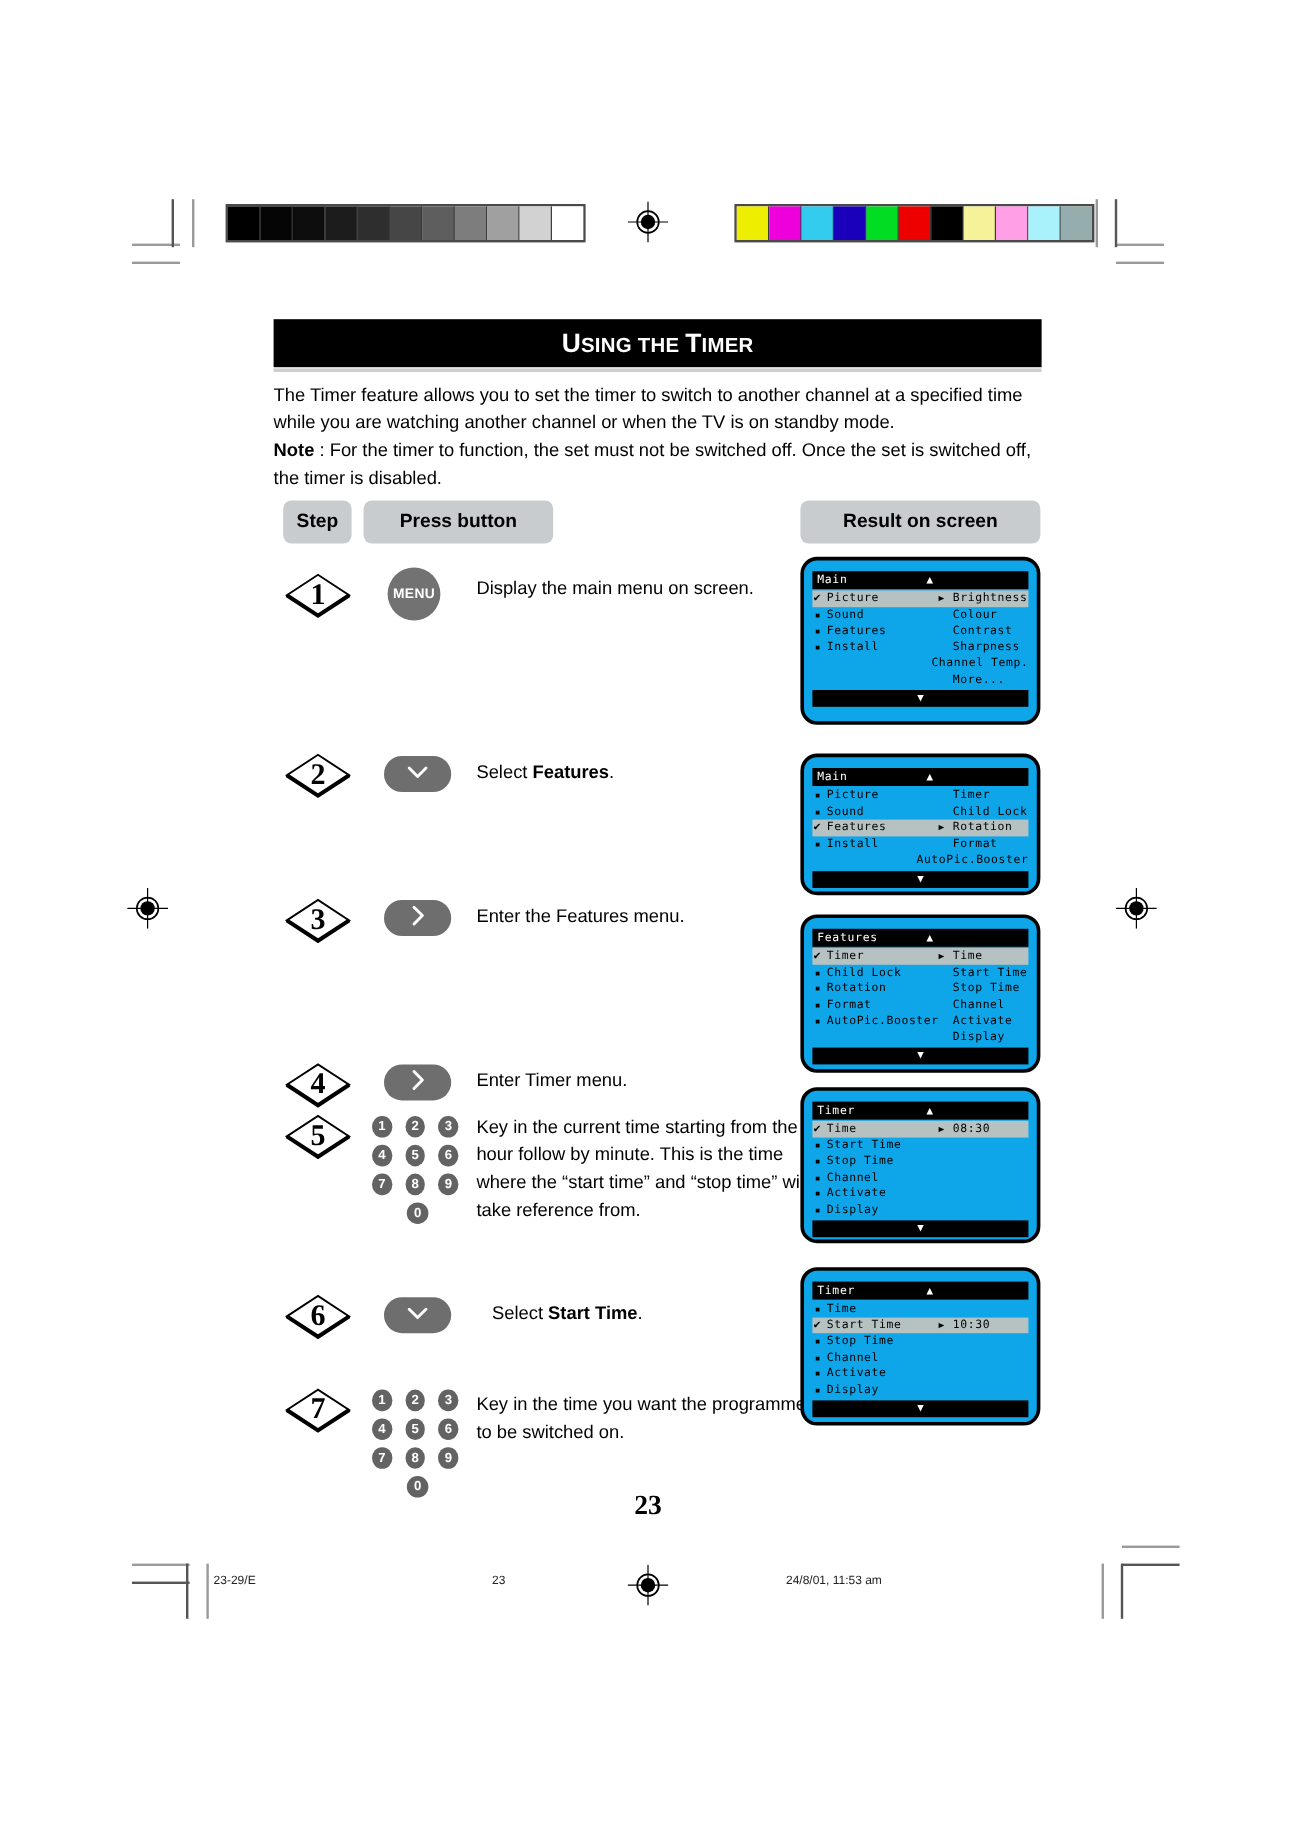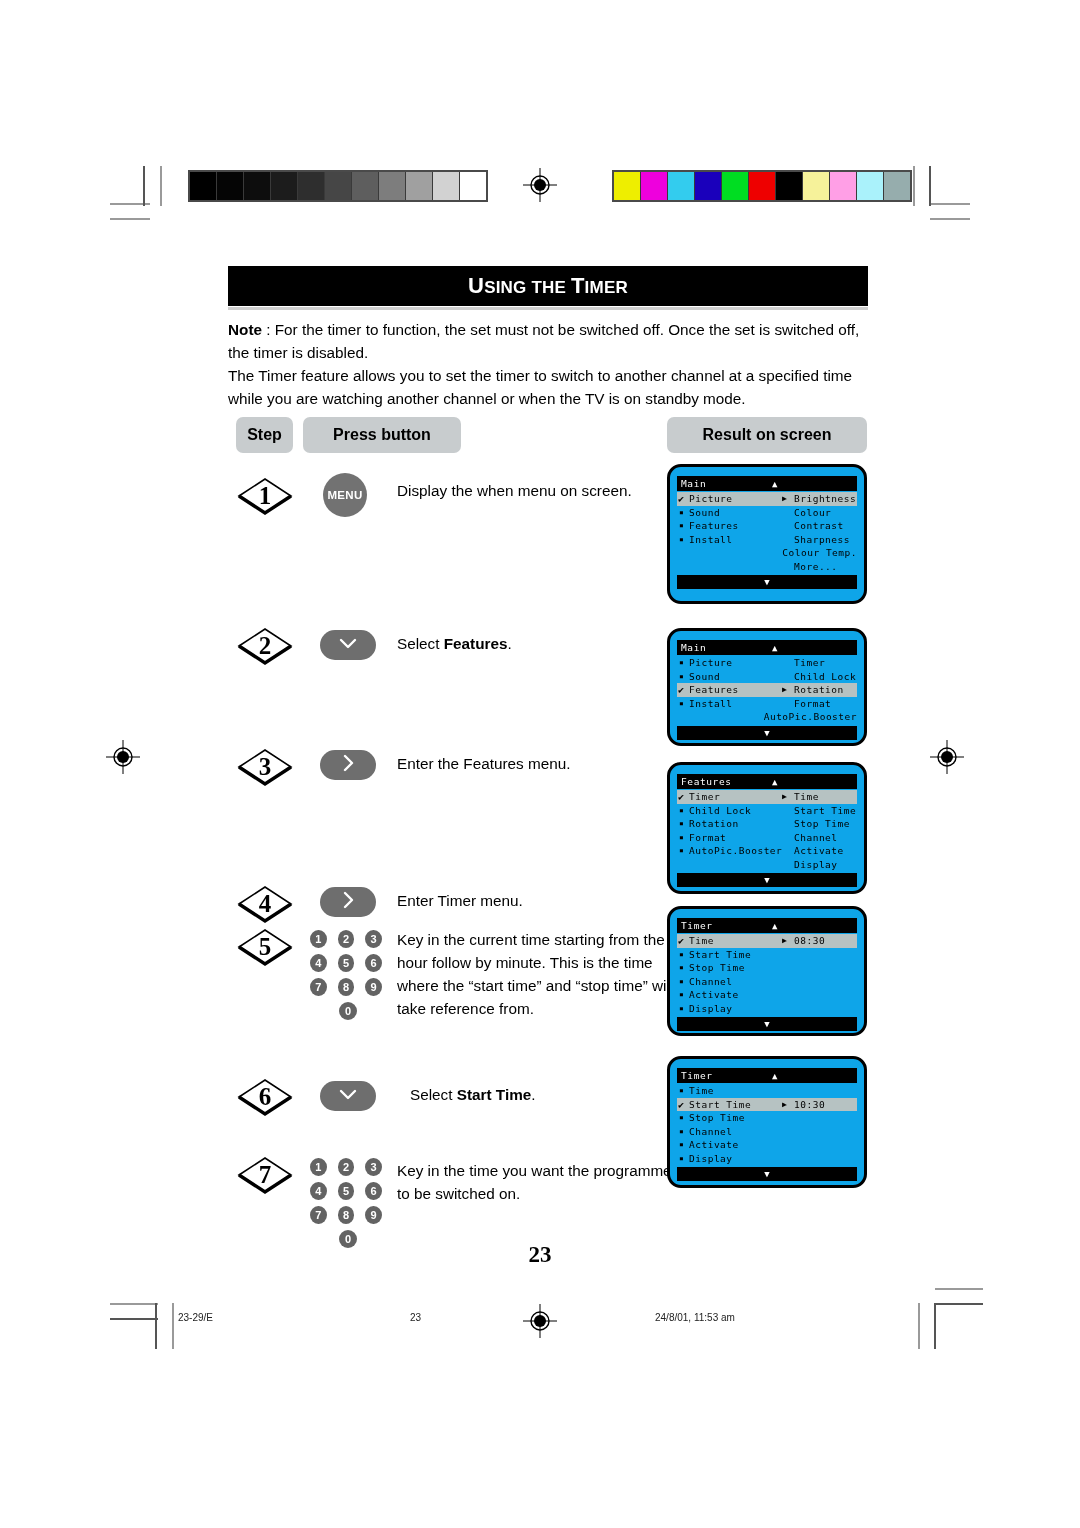--- a/index.html
+++ b/index.html
@@ -317,22 +317,22 @@
   </div>
 
 <div class="title-band">
   <div class="t">
     <span>U</span><span class="sc">SING THE </span><span>T</span><span class="sc">IMER</span>
   </div>
 </div>
 <div class="title-underline"></div>
 
 <div class="intro">
+  <div>The Timer feature allows you to set the timer to switch to another channel at a specified time while you are watching another channel or when the TV is on standby mode.</div>
   <div><b>Note</b><span> : For the timer to function, the set must not be switched off. Once the set is switched off, the timer is disabled.</span></div>
-  <div>The Timer feature allows you to set the timer to switch to another channel at a specified time while you are watching another channel or when the TV is on standby mode.</div>
 </div>
 
 <div class="pill pill-step">
     <span>Step</span>
   </div>
 <div class="pill pill-press">
     <span>Press button</span>
   </div>
 <div class="pill pill-result">
     <span>Result on screen</span>
@@ -340,21 +340,21 @@
 
 <div id="stepsLayer">
     <div class="step-num" style="left: 236px; top: 476px;">
       <svg width="58" height="40" viewBox="0 0 58 40">
         <path d="M3 20 L29 3 L55 20 L29 37 Z" fill="none" stroke="#000" stroke-width="1.6"></path>
         <path d="M3 20 L29 37 L55 20" fill="none" stroke="#000" stroke-width="3.4"></path>
       </svg>
       <div class="n">1</div>
     </div>
     <div class="btn-menu" style="left: 323px; top: 473px;">MENU</div>
-    <div class="step-text" style="left: 397px; top: 479px;">Display the when menu on screen.</div>
+    <div class="step-text" style="left: 397px; top: 479px;">Display the main menu on screen.</div>
     <div class="step-num" style="left: 236px; top: 626px;">
       <svg width="58" height="40" viewBox="0 0 58 40">
         <path d="M3 20 L29 3 L55 20 L29 37 Z" fill="none" stroke="#000" stroke-width="1.6"></path>
         <path d="M3 20 L29 37 L55 20" fill="none" stroke="#000" stroke-width="3.4"></path>
       </svg>
       <div class="n">2</div>
     </div>
     <div class="btn-round" style="left: 320px; top: 630px;">
       <span><svg width="20" height="13" viewBox="0 0 20 13">
           <path d="M3 3 L10 10 L17 3" fill="none" stroke="#fff" stroke-width="2.4" stroke-linecap="round" stroke-linejoin="round"></path>
@@ -489,21 +489,21 @@
           <div class="osd-row">
             <span class="bullet">▪</span>
             <span class="lbl">Install</span>
             <span class="ptr"></span>
             <span class="rgt">Sharpness</span>
           </div>
           <div class="osd-row">
             <span class="bullet"></span>
             <span class="lbl"></span>
             <span class="ptr"></span>
-            <span class="rgt">Colour Temp.</span>
+            <span class="rgt">Channel Temp.</span>
           </div>
           <div class="osd-row">
             <span class="bullet"></span>
             <span class="lbl"></span>
             <span class="ptr"></span>
             <span class="rgt">More...</span>
           </div>
         </div>
         <div class="osd-footbar">
           <span>▼</span>

